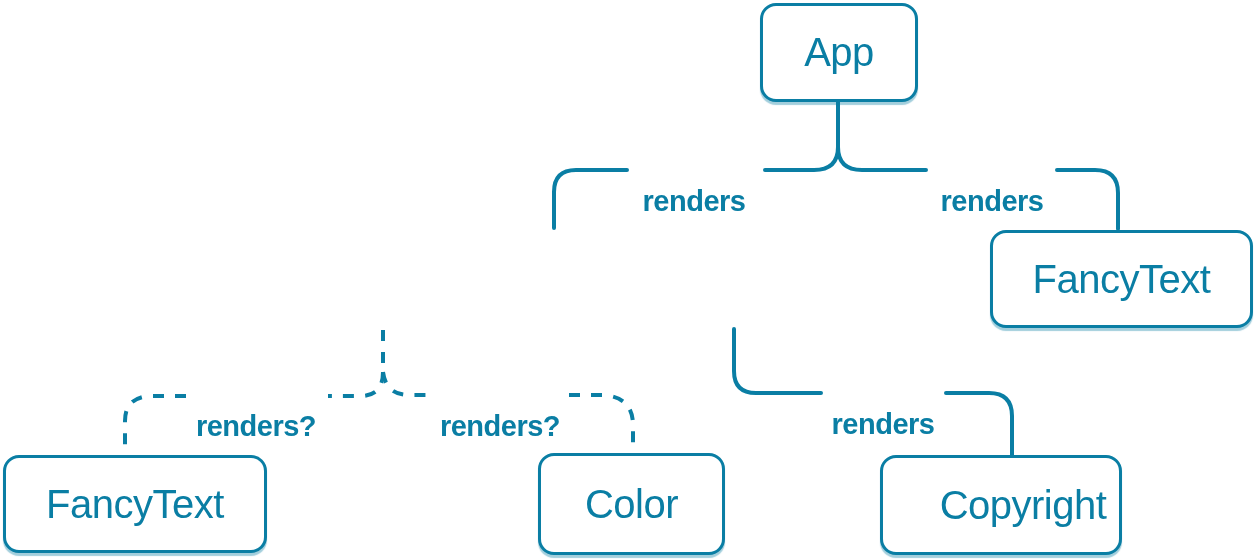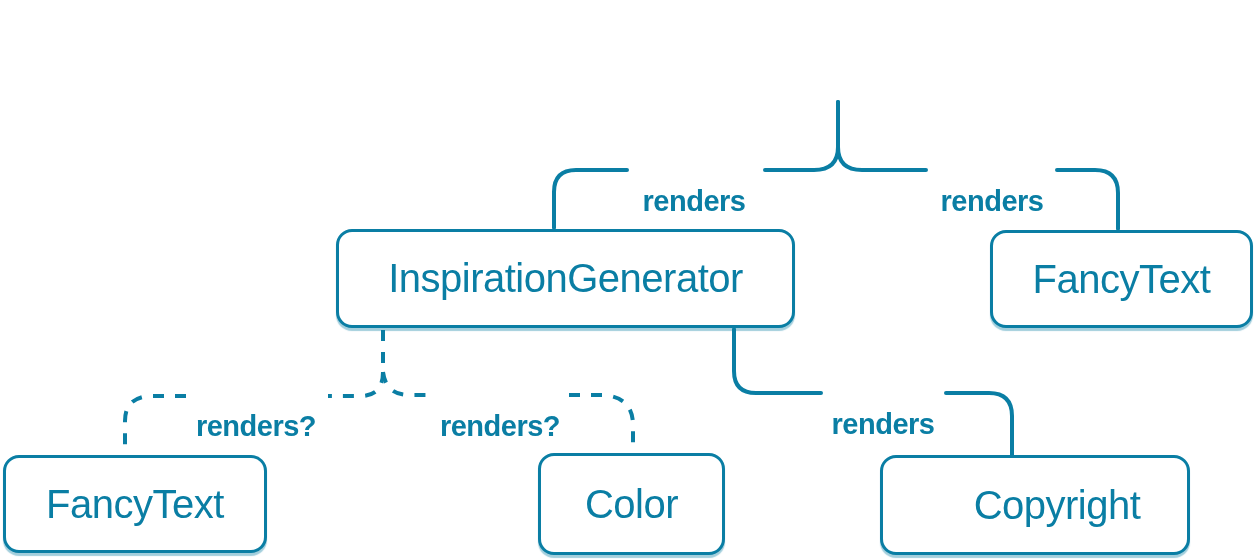--- a/index.html
+++ b/index.html
@@ -74,38 +74,38 @@
 
     <path class="edge dashed" d="M 383 330 L 383 374"></path>
 
     <path class="edge dashed" d="M 383 372 Q 383 396 360 396 L 328 396"></path>
     <path class="edge dashed" d="M 186 396 L 149 396 Q 125 398 125 421 L 125 452"></path>
 
     <path class="edge dashed" d="M 383 372 Q 386 395 409 395 L 430 395"></path>
     <path class="edge dashed" d="M 569 395 L 603 395 Q 633 397 633 425 L 633 452"></path>
   </svg>
 
+  <div class="node" style="left:760px; top:3px;   width:158px; height:99px;">
+    <span>App</span>
+  </div>
 
-  <div class="node" style="left:336px; top:229px; width:459px; height:99px;">
-    <span>InspirationGenerator</span>
-  </div>
 
   <div class="node" style="left:990px; top:230px; width:263px; height:98px;">
     <span>FancyText</span>
   </div>
 
   <div class="node" style="left:3px;   top:455px; width:264px; height:98px;">
     <span>FancyText</span>
   </div>
 
   <div class="node" style="left:538px; top:453px; width:187px; height:102px;">
     <span>Color</span>
   </div>
 
-  <div class="node" style="left:880px; top:455px; width:310px; height:100px;padding-left:44px;">
+  <div class="node" style="left:880px; top:455px; width:242px; height:100px;padding-left:44px;">
     <span>Copyright</span>
   </div>
 
   <span class="edge-label" style="left:694px; top:169px;">renders</span>
   <span class="edge-label" style="left:992px; top:169px;">renders</span>
   <span class="edge-label" style="left:256px; top:394px;">renders?</span>
   <span class="edge-label" style="left:500px; top:394px;">renders?</span>
   <span class="edge-label" style="left:883px; top:392px;">renders</span>
 
 </div>

